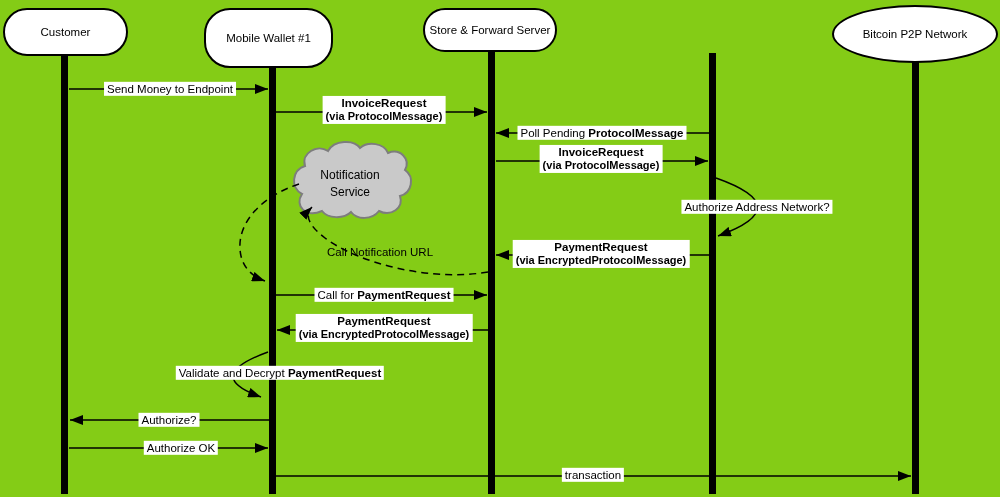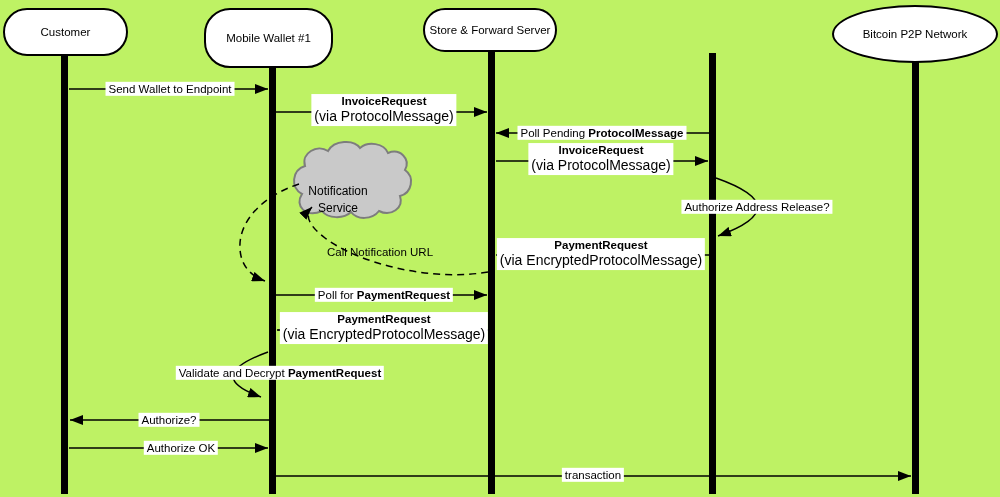--- a/index.html
+++ b/index.html
@@ -1,37 +1,37 @@
 <!DOCTYPE html>
 <html><head>
 <meta charset="utf-8">
 <style>
   html,body { margin:0; padding:0; background:#ffffff; }
   .stage {
-    position:relative; width:1000px; height:497px; background:#bef264;
+    position:relative; width:1000px; height:497px; background:#84cc16;
     font-family:"Liberation Sans", sans-serif; color:#000; overflow:hidden;
   }
   .lifeline { position:absolute; width:7px; background:#000; z-index:1; }
   .wires { position:absolute; left:0; top:0; z-index:2; }
   .wire { stroke:#000; stroke-width:1.5; fill:none; }
   .dashed { stroke-dasharray:7 5; }
   .actor {
     position:absolute; background:#fff; border:2px solid #000; box-sizing:border-box;
     display:flex; align-items:center; justify-content:center;
     font-size:11.5px; text-align:center; z-index:4;
   }
   .stadium { border-radius:26px; }
   .ellipse { border-radius:50%; }
   .msg-label {
     position:absolute; transform:translate(-50%,-50%);
     background:#fff; padding:0 3px; font-size:11.5px; line-height:1.25;
     white-space:nowrap; text-align:center; z-index:3;
   }
   .msg-label .bold, .msg-label b { font-weight:bold; }
-  .msg-label .sub { font-size:14px; font-weight:normal; }
+  .msg-label .sub { font-size:11px; font-weight:bold; }
   .no-bg { background:transparent; }
   .cloud-label {
     position:absolute; transform:translate(-50%,-50%);
     font-size:12px; line-height:1.4; text-align:center; z-index:3; white-space:nowrap;
   }
 </style>
 </head>
 <body>
 
 <div class="stage">
@@ -83,58 +83,58 @@
   <div class="actor stadium" style="left:204px; top:8px;  width:129px; height:60px;">
     <span>Mobile Wallet #1</span>
   </div>
   <div class="actor stadium" style="left:423px; top:8px;  width:134px; height:44px;">
     <span>Store &amp; Forward Server</span>
   </div>
   <div class="actor ellipse" style="left:832px; top:5px;  width:166px; height:58px;">
     <span>Bitcoin P2P Network</span>
   </div>
 
-  <div class="cloud-label" style="left:338px; top:184px;margin-top:16px;">
+  <div class="cloud-label" style="left:350px; top:184px;">
     <div>Notification</div>
     <div>Service</div>
   </div>
 
   <div class="msg-label" style="left:170px; top:89px;">
-    <span>Send Wallet to Endpoint</span>
+    <span>Send Money to Endpoint</span>
   </div>
 
   <div class="msg-label" style="left:384px; top:110px;">
     <div class="bold">InvoiceRequest</div>
     <div class="sub">(via ProtocolMessage)</div>
   </div>
 
   <div class="msg-label" style="left:602px; top:133px;">
     <span>Poll Pending </span><b>ProtocolMessage</b>
   </div>
 
   <div class="msg-label" style="left:601px; top:159px;">
     <div class="bold">InvoiceRequest</div>
     <div class="sub">(via ProtocolMessage)</div>
   </div>
 
   <div class="msg-label" style="left:757px; top:207px;">
-    <span>Authorize Address Release?</span>
+    <span>Authorize Address Network?</span>
   </div>
 
   <div class="msg-label" style="left:601px; top:254px;">
     <div class="bold">PaymentRequest</div>
     <div class="sub">(via EncryptedProtocolMessage)</div>
   </div>
 
   <div class="msg-label no-bg" style="left:380px; top:252px;">
     <span>Call Notification URL</span>
   </div>
 
   <div class="msg-label" style="left:384px; top:295px;">
-    <span>Poll for </span><b>PaymentRequest</b>
+    <span>Call for </span><b>PaymentRequest</b>
   </div>
 
   <div class="msg-label" style="left:384px; top:328px;">
     <div class="bold">PaymentRequest</div>
     <div class="sub">(via EncryptedProtocolMessage)</div>
   </div>
 
   <div class="msg-label" style="left:236px; top:373px;margin-left:44px;">
     <span>Validate and Decrypt </span><b>PaymentRequest</b>
   </div>

